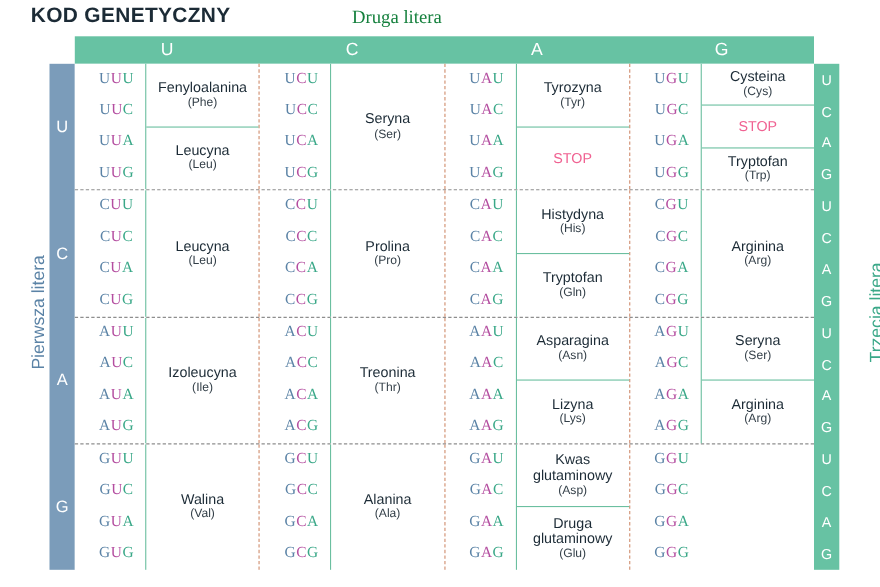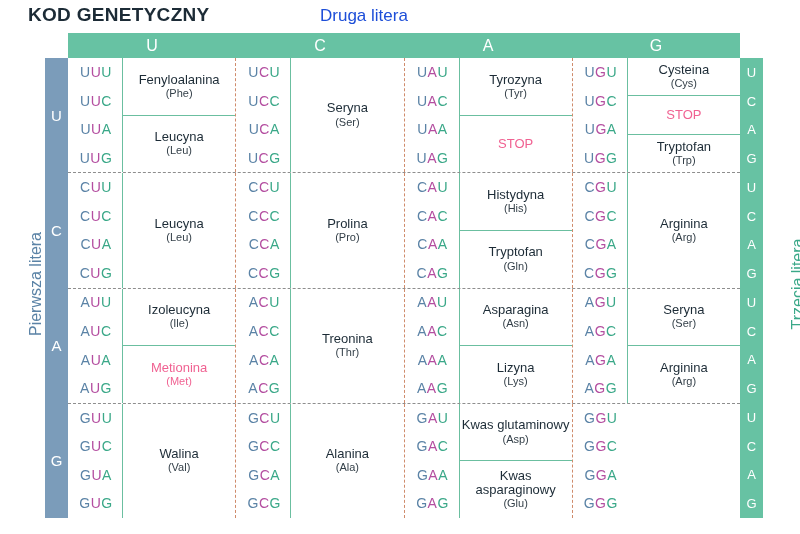--- a/index.html
+++ b/index.html
@@ -30,22 +30,23 @@
     font-size: 19px;
     font-weight: bold;
     color: #1c2b36;
     letter-spacing: 0.3px;
   }
   .second-letter-title {
     position: absolute;
     left: 320px;
     top: 6px;
     font-size: 17px;
-    color: #1d4ed8;
+    color: #15803d;
     font-weight: normal;
+    font-family: Liberation Serif, serif;
   }
   .first-letter-title {
     position: absolute;
     left: -44px;
     top: 275px;
     width: 160px;
     text-align: center;
     font-size: 16px;
     color: #5b83a6;
     transform: rotate(-90deg);
@@ -148,21 +149,22 @@
   }
   .grid-cell:last-child { border-right: none; }
 
   .codon-col {
     width: 52px;
     flex: none;
     display: flex;
     flex-direction: column;
     justify-content: space-around;
     align-items: center;
-    padding-left: 2px;
+    padding-left: 12px;
+    font-family: Liberation Serif, serif;
   }
   .codon {
     font-size: 14px;
     letter-spacing: 0.5px;
     line-height: 1.05;
     white-space: nowrap;
   }
   .c1 { color: #5b83a6; }
   .c2 { color: #b44ea0; }
   .c3 { color: #3aa888; }
@@ -385,24 +387,20 @@
             <div class="codon"><span class="c1">A</span><span class="c2">U</span><span class="c3">U</span></div>
             <div class="codon"><span class="c1">A</span><span class="c2">U</span><span class="c3">C</span></div>
             <div class="codon"><span class="c1">A</span><span class="c2">U</span><span class="c3">A</span></div>
             <div class="codon"><span class="c1">A</span><span class="c2">U</span><span class="c3">G</span></div>
           </div>
           <div class="aa-col">
             <div class="aa-box">
               <div class="aa-name">Izoleucyna</div>
               <div class="aa-abbr">(Ile)</div>
             </div>
-            <div class="aa-box">
-              <div class="aa-name special">Metionina</div>
-              <div class="aa-abbr special">(Met)</div>
-            </div>
           </div>
         </div>
         <div class="grid-cell">
           <div class="codon-col">
             <div class="codon"><span class="c1">A</span><span class="c2">C</span><span class="c3">U</span></div>
             <div class="codon"><span class="c1">A</span><span class="c2">C</span><span class="c3">C</span></div>
             <div class="codon"><span class="c1">A</span><span class="c2">C</span><span class="c3">A</span></div>
             <div class="codon"><span class="c1">A</span><span class="c2">C</span><span class="c3">G</span></div>
           </div>
           <div class="aa-col">
@@ -484,21 +482,21 @@
             <div class="codon"><span class="c1">G</span><span class="c2">A</span><span class="c3">C</span></div>
             <div class="codon"><span class="c1">G</span><span class="c2">A</span><span class="c3">A</span></div>
             <div class="codon"><span class="c1">G</span><span class="c2">A</span><span class="c3">G</span></div>
           </div>
           <div class="aa-col">
             <div class="aa-box">
               <div class="aa-name">Kwas glutaminowy</div>
               <div class="aa-abbr">(Asp)</div>
             </div>
             <div class="aa-box">
-              <div class="aa-name">Kwas asparaginowy</div>
+              <div class="aa-name">Druga glutaminowy</div>
               <div class="aa-abbr">(Glu)</div>
             </div>
           </div>
         </div>
         <div class="grid-cell">
           <div class="codon-col">
             <div class="codon"><span class="c1">G</span><span class="c2">G</span><span class="c3">U</span></div>
             <div class="codon"><span class="c1">G</span><span class="c2">G</span><span class="c3">C</span></div>
             <div class="codon"><span class="c1">G</span><span class="c2">G</span><span class="c3">A</span></div>
             <div class="codon"><span class="c1">G</span><span class="c2">G</span><span class="c3">G</span></div>

